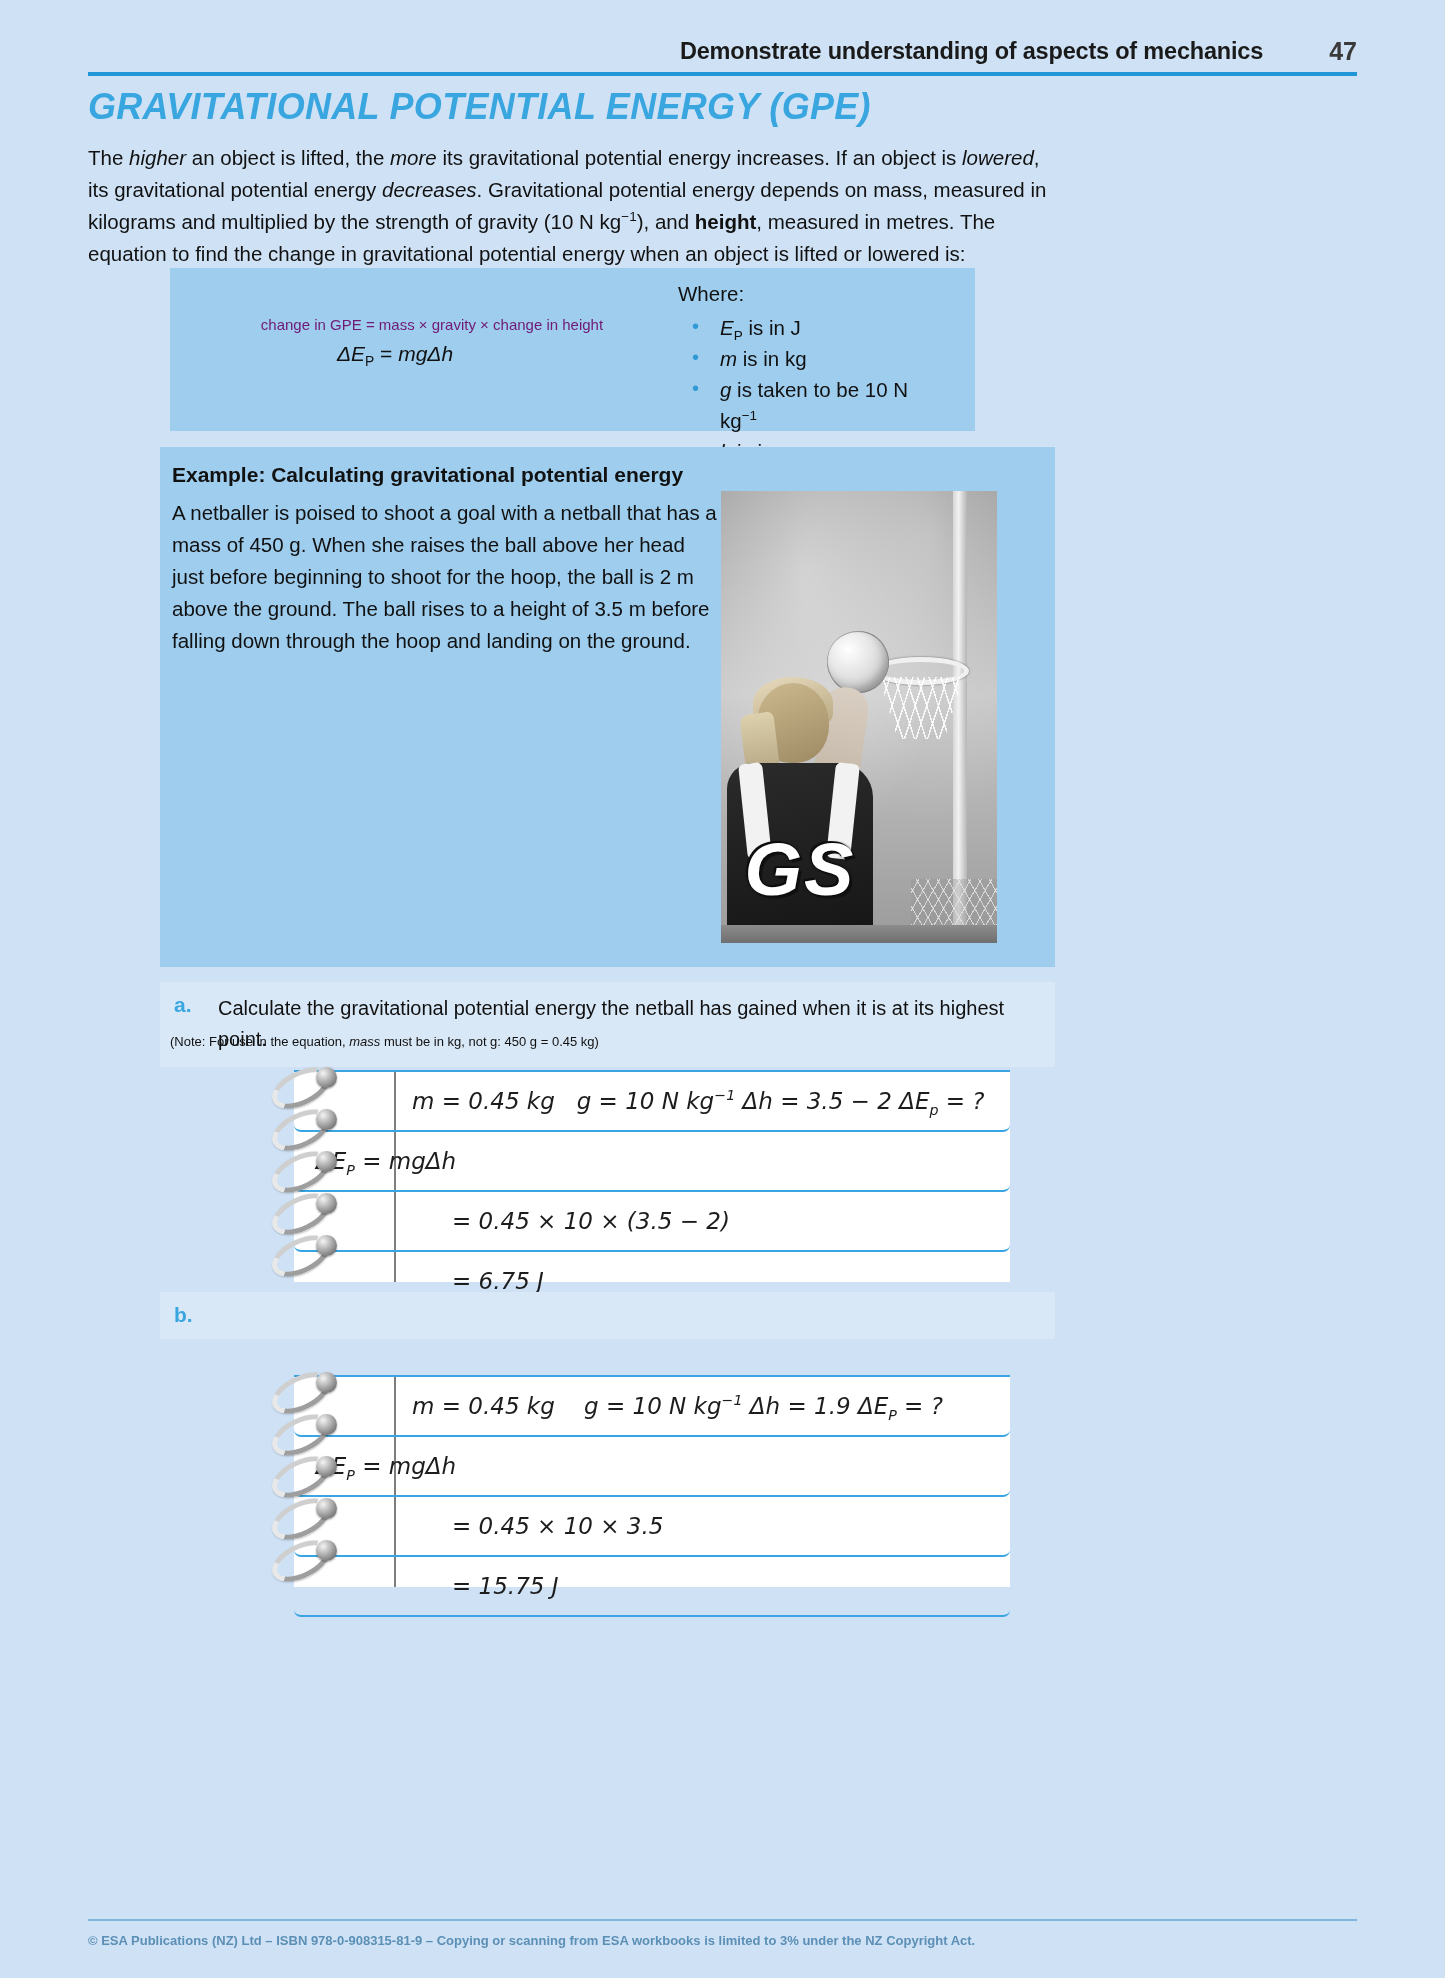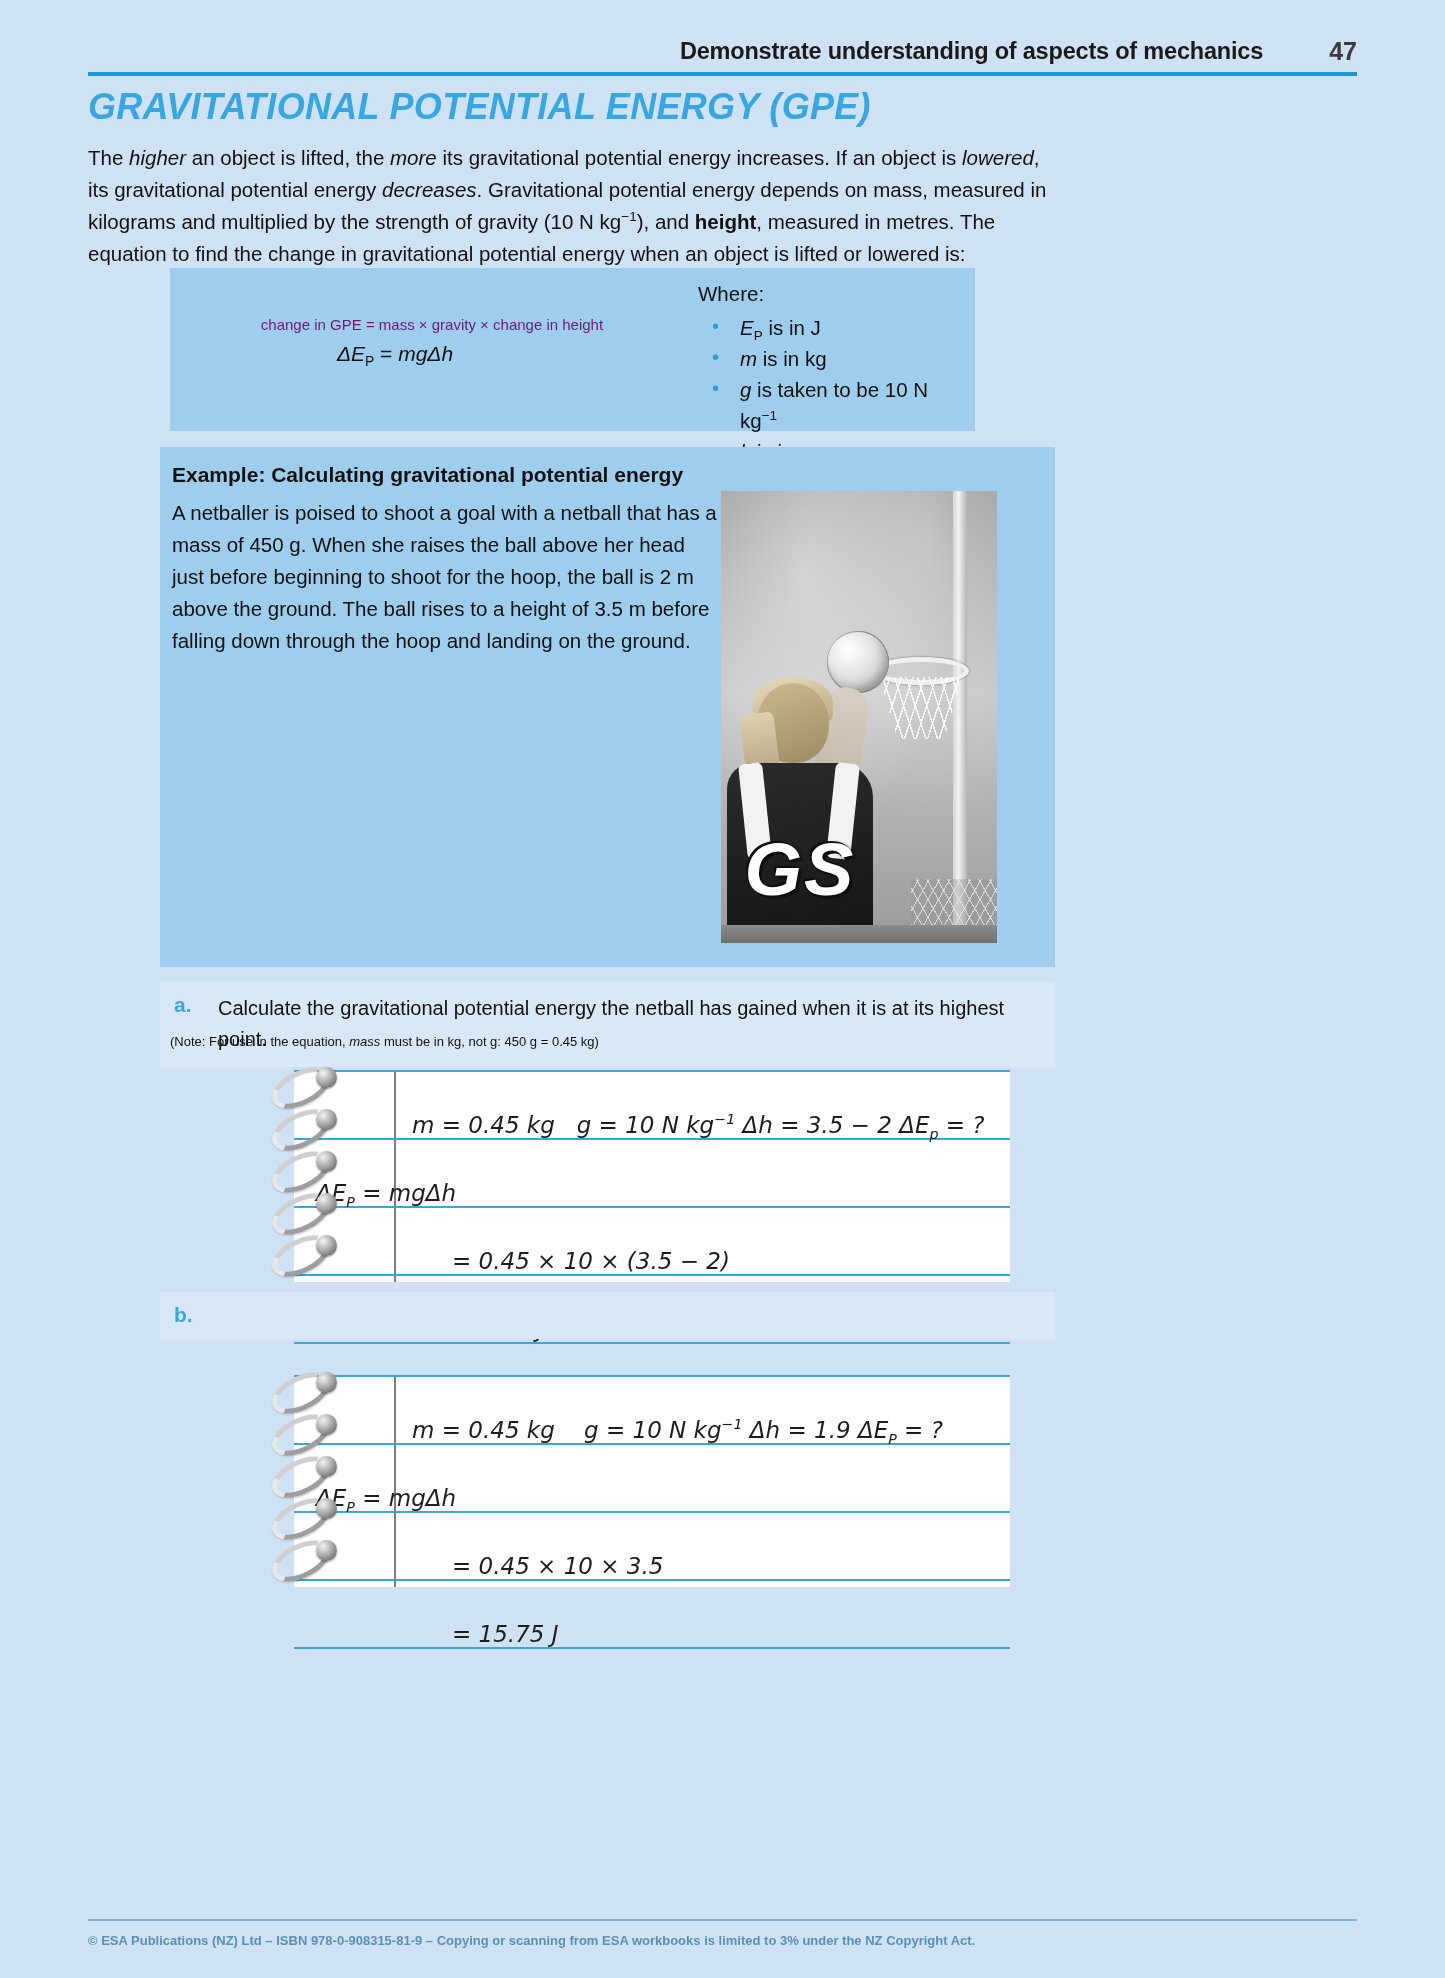--- a/index.html
+++ b/index.html
@@ -62,21 +62,21 @@
   }
   .eq-line1 {
     font-size: 15px; color: #701a75; white-space: nowrap;
   }
   .eq-line2 {
     font-size: 21px; color: #111; margin-top: 9px; white-space: nowrap;
     padding-right: 74px;
   }
   .eq-line2 i { font-style: italic; }
   .eq-right {
-    position: absolute; left: 528px; top: 14px; width: 270px;
+    position: absolute; left: 508px; top: 14px; width: 270px;
   }
   .where-label { font-size: 20.5px; color: #111; margin-bottom: 6px; }
   .where-list { list-style: none; }
   .where-list li {
     font-size: 20.5px; color: #111; line-height: 31px;
     position: relative; padding-left: 42px;
   }
   .where-list li::before {
     content: "\2022"; color: #2f9ad6; position: absolute;
     left: 14px; top: -1px; font-size: 20px;
@@ -213,23 +213,24 @@
   .note-row i { font-style: italic; }
 
   
   .notepad { position: absolute; }
   .np-lines {
     position: absolute; left: 114px; top: 0;
     width: 716px; background: #ffffff;
     border-top: 2.2px solid #39a6e3;
   }
   .np-line {
-    height: 68px; border-bottom: 2.2px solid #39a6e3;
-    display: flex; align-items: flex-end;
+    height: 60px; border-bottom: 2.2px solid #39a6e3;
+    display: flex; align-items: center;
     position: relative;
+    border-radius: 7px;
   }
   .np-margin {
     position: absolute; left: 0; top: 0; bottom: 0;
     width: 2px; background: #7e7e7e;
   }
   .hw {
     font-family: "DejaVu Sans", sans-serif;
     font-style: italic;
     font-size: 23px;
     color: #1d1d1d;

